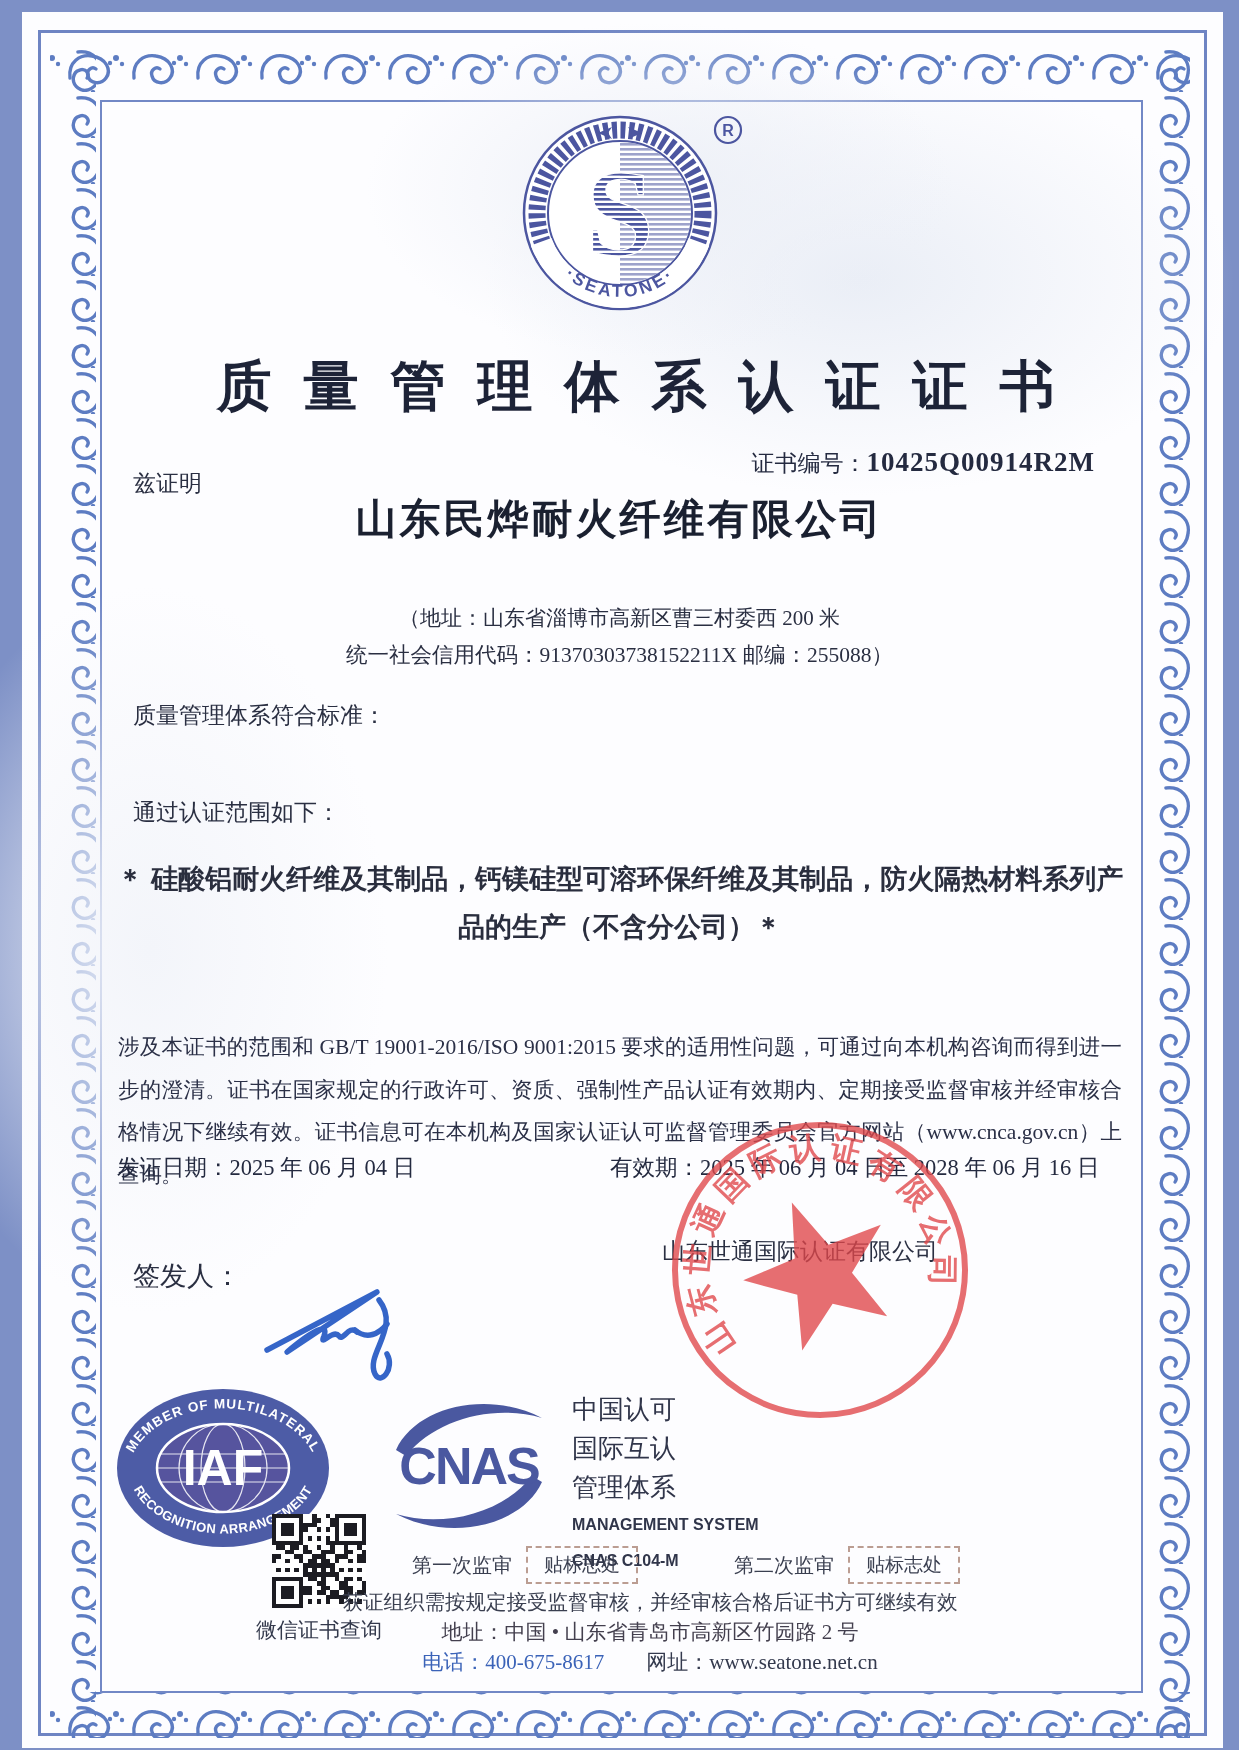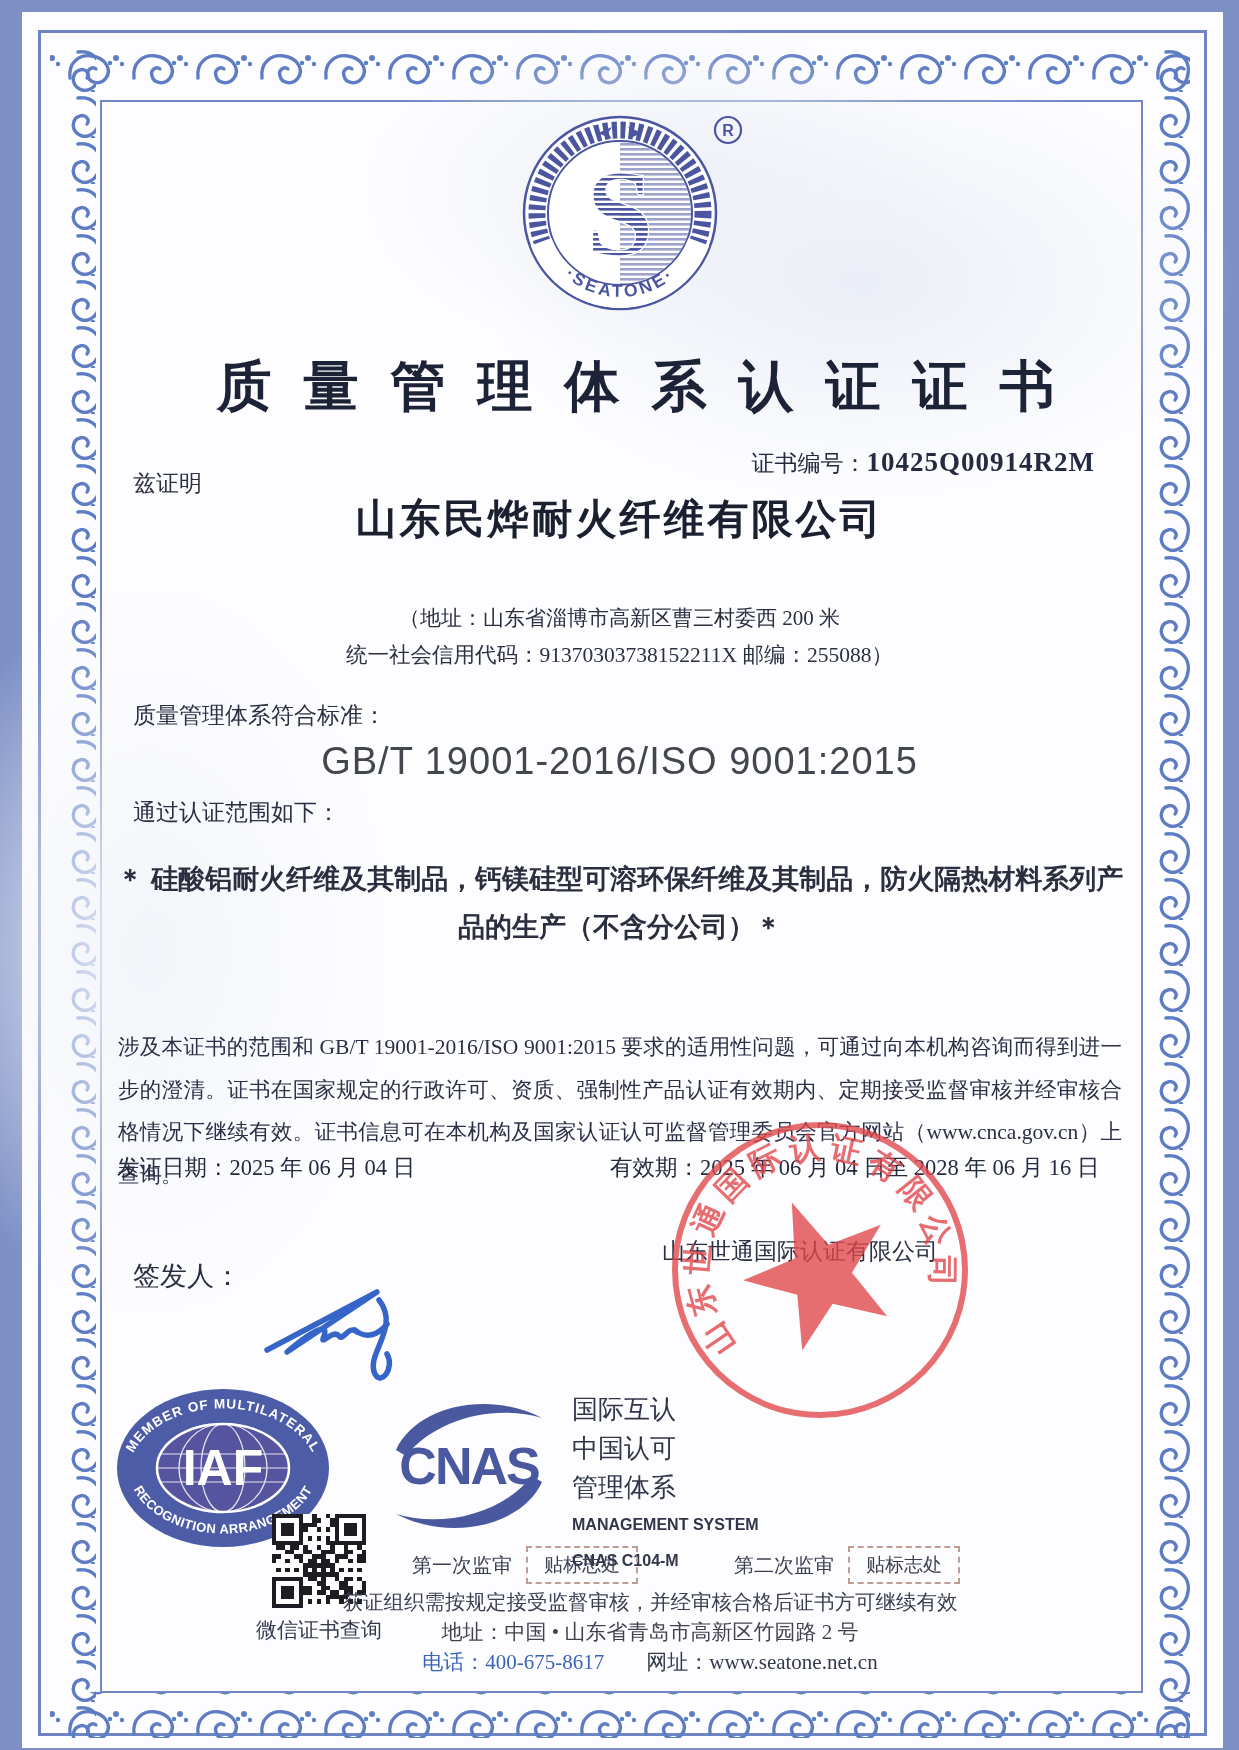--- a/index.html
+++ b/index.html
@@ -109,21 +109,20 @@
     <span>证书编号：</span><b>10425Q00914R2M</b>
   </div>
 
   <div class="abs hereby">兹证明</div>
 
   <div class="abs ctr company">山东民烨耐火纤维有限公司</div>
   <div class="abs ctr addr1">（地址：山东省淄博市高新区曹三村委西 200 米</div>
   <div class="abs ctr addr2">统一社会信用代码：91370303738152211X 邮编：255088）</div>
 
   <div class="abs lbl" style="top:700px;">质量管理体系符合标准：</div>
-  <div class="abs ctr standard">GB/T 19001-2016/ISO 9001:2015</div>
 
   <div class="abs lbl" style="top:797px;">通过认证范围如下：</div>
   <div class="abs scope">＊ 硅酸铝耐火纤维及其制品，钙镁硅型可溶环保纤维及其制品，防火隔热材料系列产品的生产（不含分公司）＊</div>
 
   <div class="abs disclaimer">涉及本证书的范围和 GB/T 19001-2016/ISO 9001:2015 要求的适用性问题，可通过向本机构咨询而得到进一步的澄清。证书在国家规定的行政许可、资质、强制性产品认证有效期内、定期接受监督审核并经审核合格情况下继续有效。证书信息可在本机构及国家认证认可监督管理委员会官方网站（www.cnca.gov.cn）上查询。</div>
 
   <div class="abs daterow" style="left:117px;top:1152px;font-family:Liberation Serif, serif;">
     <span>发证日期：</span><span>2025 年 06 月 04 日</span>
   </div>
   <div class="abs daterow" style="left:610px;top:1152px;">
@@ -178,22 +177,22 @@
     </text>
   </svg>
 
   <svg class="abs" style="left:378px;top:1390px;" width="182" height="152" viewBox="0 0 182 152">
     <path d="M18 60 C38 16 110 0 164 28 C118 14 58 28 28 66 Z" fill="#4a58a0"></path>
     <path d="M164 92 C144 136 72 152 18 124 C64 138 124 124 154 86 Z" fill="#4a58a0"></path>
     <text x="91" y="94" font-size="52" font-weight="bold" text-anchor="middle" fill="#4a58a0" letter-spacing="-2" font-family="Liberation Sans, DejaVu Sans, sans-serif">CNAS</text>
   </svg>
 
   <div class="abs cnas-block">
+    <div class="zh">中国认可</div>
     <div class="zh">国际互认</div>
-    <div class="zh">中国认可</div>
     <div class="zh">管理体系</div>
     <div class="en">MANAGEMENT SYSTEM</div>
     <div class="en">CNAS C104-M</div>
   </div>
 
   <div class="abs qr">
       <div class="on"></div>
       <div class="on"></div>
       <div class="on"></div>
       <div class="on"></div>

